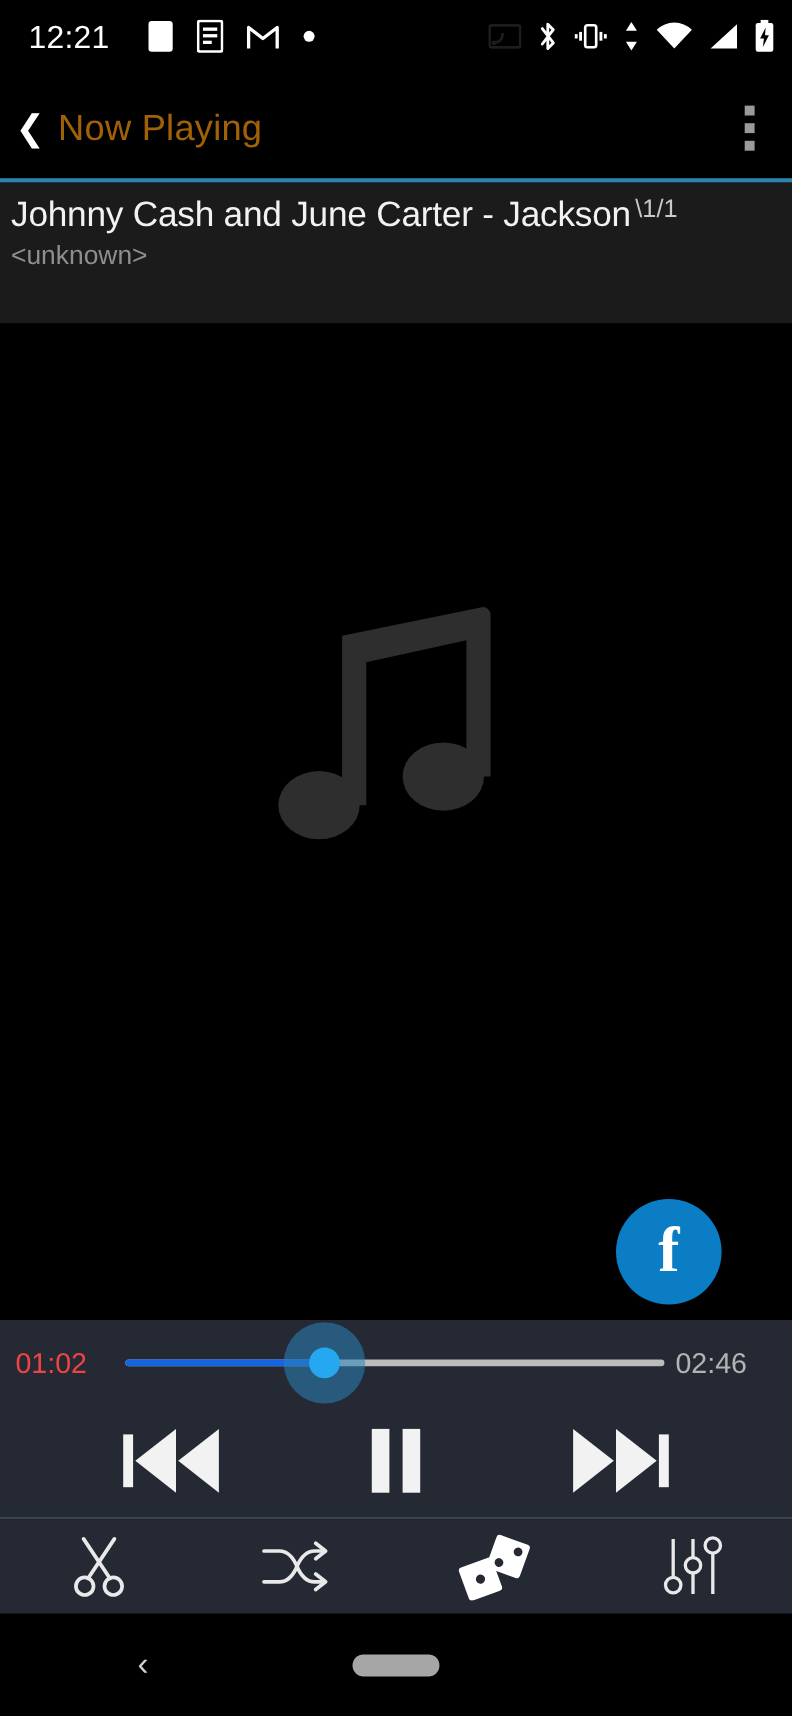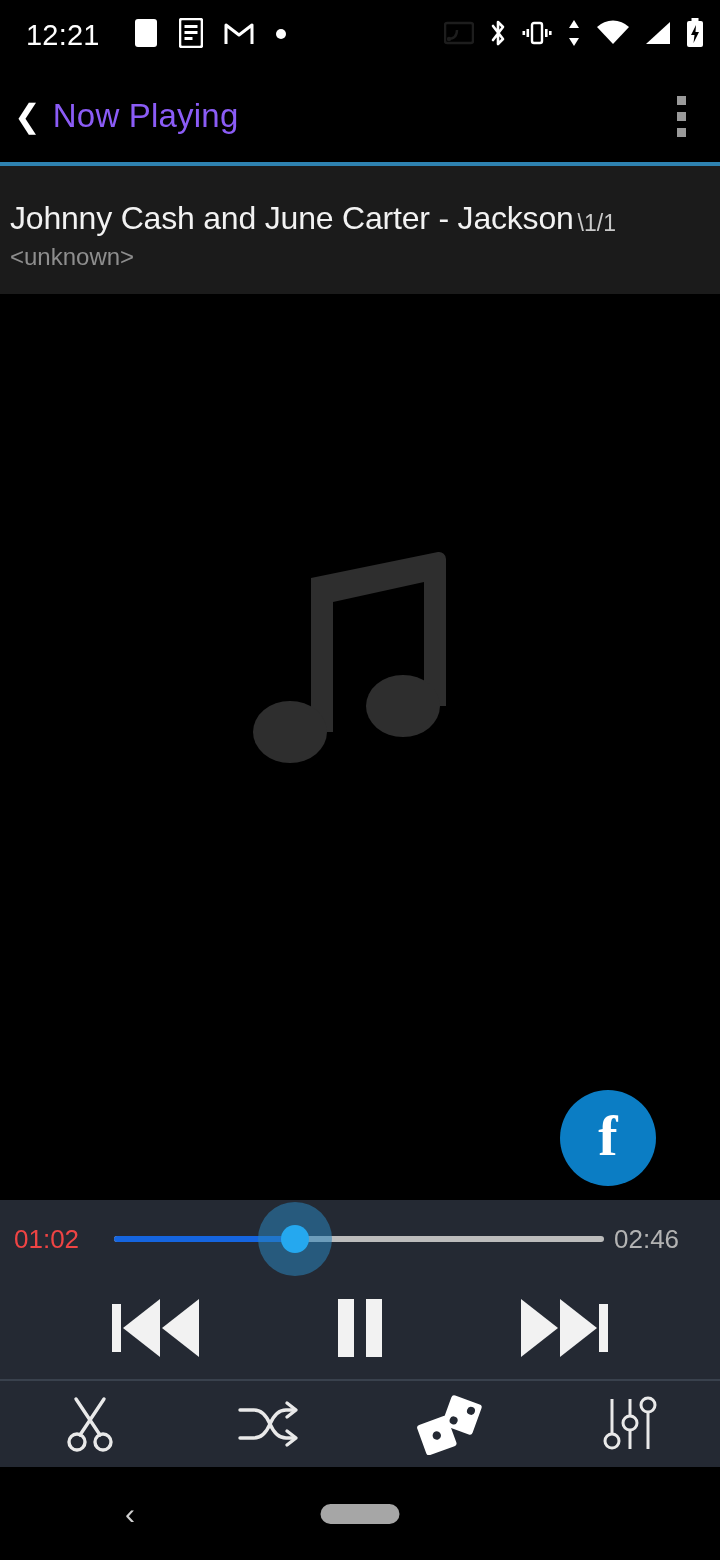--- a/index.html
+++ b/index.html
@@ -18,32 +18,32 @@
   .status-left-icons { display:flex; align-items:center; gap:21px; margin-left:34px; }
   .status-right-icons { margin-left:auto; display:flex; align-items:center; gap:14px; }
   .sicon { display:block; }
 
   
   .appbar {
     position:absolute; top:70px; left:0; width:720px; height:92px;
     background:#000; display:flex; align-items:center; padding:0 18px 0 8px;
   }
   .back-chevron { color:#fff; font-size:32px; line-height:1; padding:0 6px; }
-  .appbar-title { color:#8b5cf6; font-size:33px; font-weight:400; margin-left:6px; letter-spacing:.2px; }
+  .appbar-title { color:#a16207; font-size:33px; font-weight:400; margin-left:6px; letter-spacing:.2px; }
   .overflow-menu { margin-left:auto; display:flex; flex-direction:column; gap:7px; padding:10px 16px; }
   .overflow-menu i { display:block; width:9px; height:9px; background:#9a9a9a; }
 
   .accent-rule { position:absolute; top:162px; left:0; width:720px; height:4px; background:#2e82b0; }
 
   
   .trackinfo {
     position:absolute; top:166px; left:0; width:720px; height:128px;
     background:#1b1b1b; padding:10px 8px 0 10px;
   }
-  .track-title-row { display:flex; align-items:flex-end;margin-top:24px; }
+  .track-title-row { display:flex; align-items:flex-start; }
   .track-title {
     color:#f2f2f2; font-size:32px; white-space:nowrap; overflow:hidden;
     letter-spacing:-0.2px;
   }
   .track-count { color:#c9c9c9; font-size:23px; margin-left:4px; white-space:nowrap; }
   .track-artist { color:#8e8e8e; font-size:24px; margin-top:6px; }
   .track-album { color:#c8c8c8; font-size:25px; margin-top:5px; }
 
   
   .artwork {

